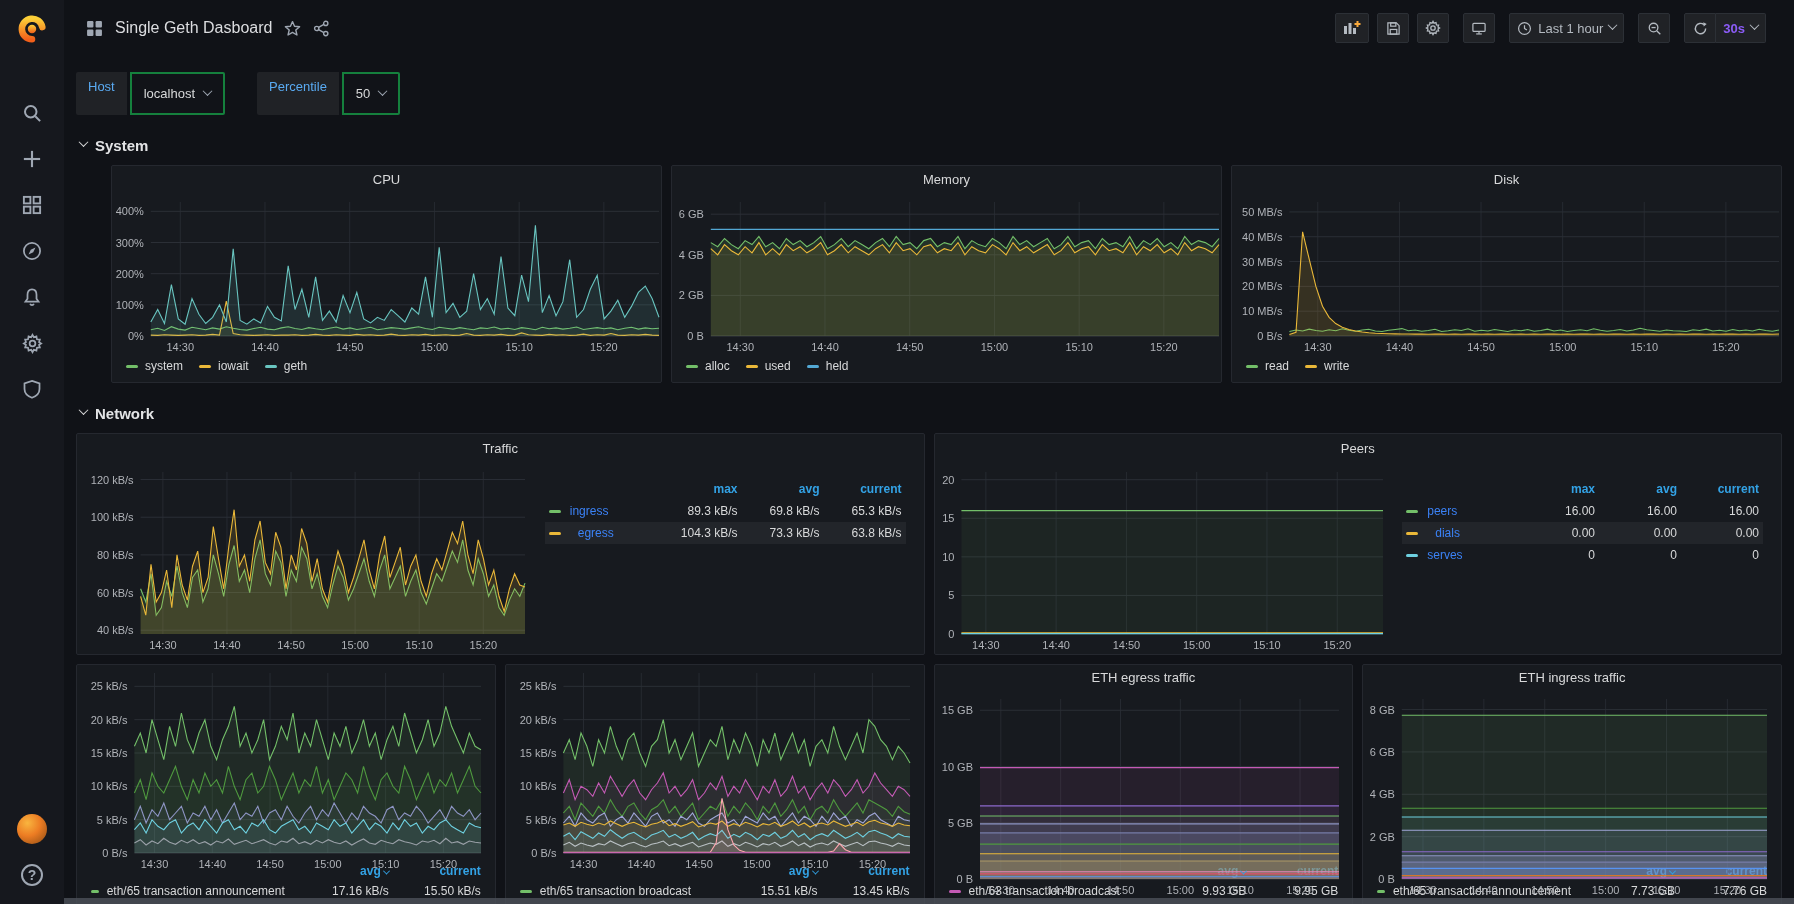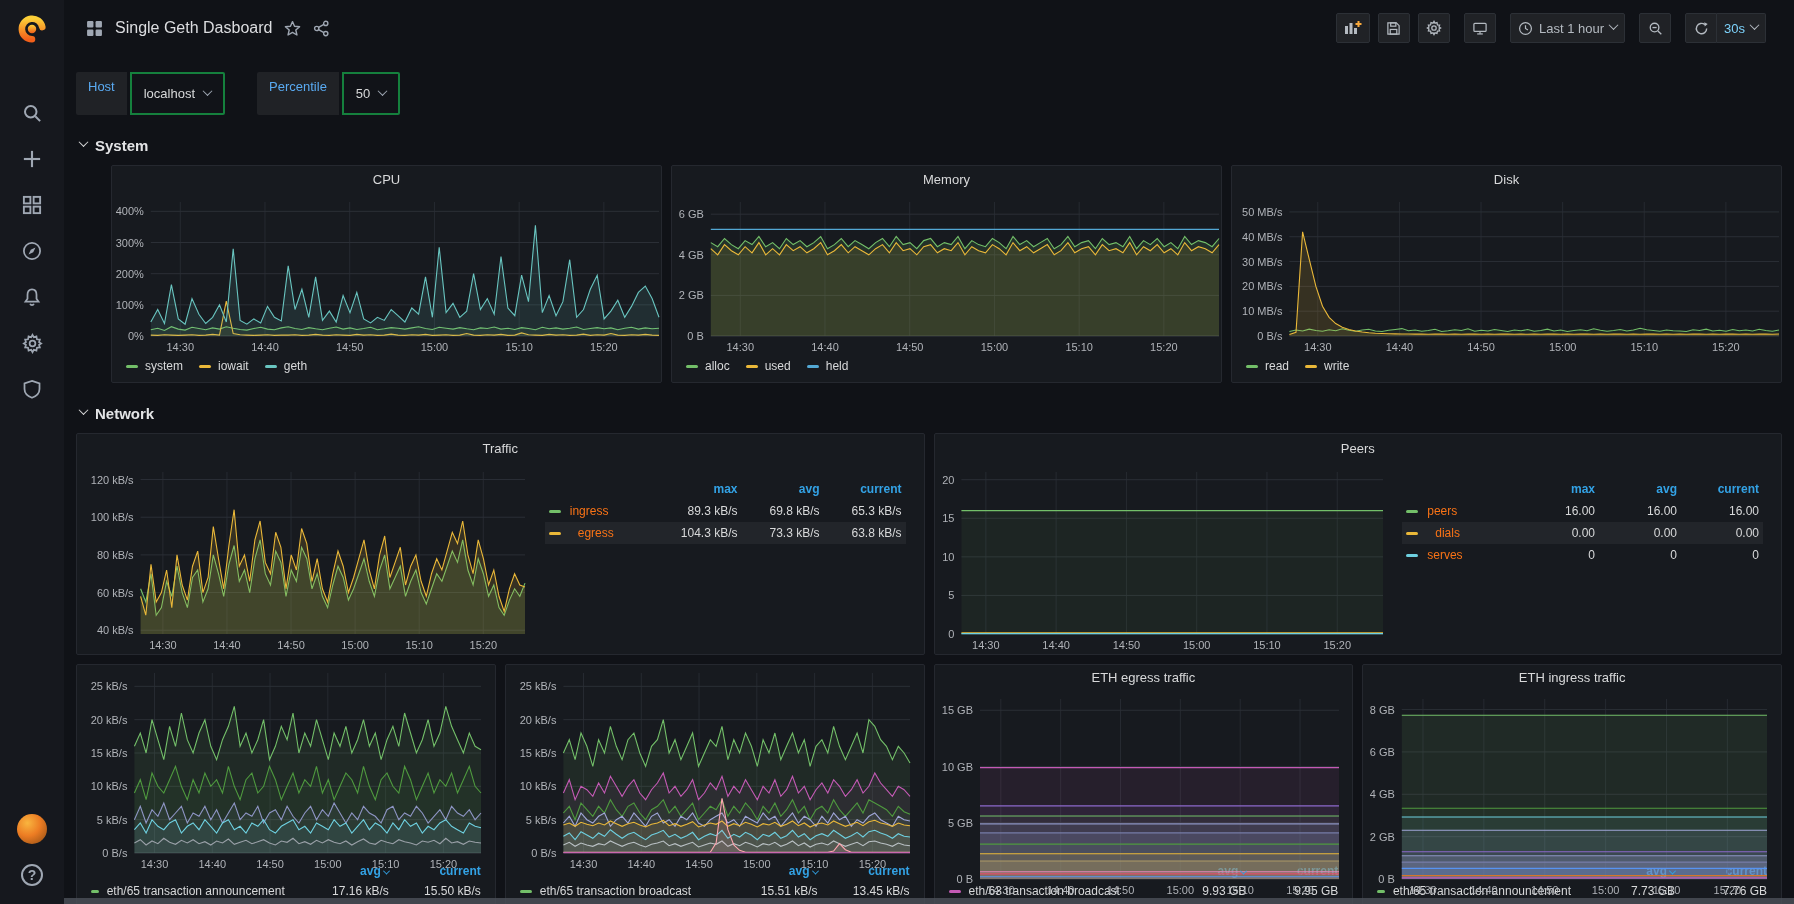--- a/index.html
+++ b/index.html
@@ -31,21 +31,21 @@
   .nav-ic { color:#9fa7b3; display:flex; align-items:center; cursor:pointer; }
   .nav-right { margin-left:auto; display:flex; align-items:center; gap:8px; }
   .nav-btn {
     height:30px; min-width:32px; padding:0 7px; background:#202226; border:1px solid #2c3036; border-radius:2px;
     color:#b4bac1; display:flex; align-items:center; justify-content:center; gap:6px; cursor:pointer; font-size:13px;
   }
   .nav-group { display:flex; }
   .nav-group .nav-btn { border-radius:0; }
   .nav-group .nav-btn:first-child { border-radius:2px 0 0 2px; }
   .nav-group .nav-btn:last-child { border-radius:0 2px 2px 0; border-left:none; }
-  .orange-text { color:#7dd3fc; font-weight:normal; }
+  .orange-text { color:#8b5cf6; font-weight:bold; }
   .chev { width:7px; height:7px; border-right:1.6px solid currentColor; border-bottom:1.6px solid currentColor;
     transform:rotate(45deg) translate(-1px,-1px); display:inline-block; }
   .chev-blue { border-color:#33a2e5; }
   
   .submenu { display:flex; align-items:center; gap:32px; padding:16px 12px 0 12px; }
   .var-group { display:flex; gap:3px; }
   .var-label { background:#202226; color:#59aaf2; font-weight:500; padding:7px 12px; border-radius:2px 0 0 2px; font-size:13px; }
   .var-value { background:#111318; border:2px solid #15803d; color:#d8d9da; padding:12px 12px; border-radius:0 2px 2px 0;
     display:flex; align-items:center; gap:9px; cursor:pointer; font-size:13px; }
   .var-value .chev { margin-top:-3px; color:#9fa7b3; }
@@ -67,21 +67,21 @@
   .legend-inline { height:26px; display:flex; align-items:center; gap:16px; padding:0 14px 6px 14px; }
   .leg-item { display:flex; align-items:center; gap:7px; cursor:pointer; font-size:12px; color:#d8d9da; }
   .dash-sw { width:12px; height:3px; border-radius:2px; display:inline-block; }
   
   .hsplit { display:flex; flex:1; min-height:0; }
   .hsplit .chart { flex:1.28; }
   .legend-table { flex:1; padding:14px 18px 0 6px; }
   .lt-grid { display:grid; grid-template-columns:1fr 86px 82px 82px; }
   .lt-grid > div { padding:4px 4px; font-size:12px; }
   .lt-head { color:#33a2e5; font-weight:bold; text-align:right; cursor:pointer; }
-  .lt-name { display:flex; align-items:center; gap:9px; color:#f97316; cursor:pointer; }
+  .lt-name { display:flex; align-items:center; gap:9px; color:#3b82f6; cursor:pointer; }
   .lt-val { text-align:right; color:#d8d9da; }
   .lt-row-hl { background:rgba(255,255,255,0.05);gap:17px; }
   
   .legend-bottom { padding:2px 12px 8px 12px; }
   .lb-grid { display:grid; grid-template-columns:1fr 104px 92px; }
   .lb-grid > div { padding:3px 2px; font-size:12px; }
   .lb-head { color:#33a2e5; font-weight:bold; text-align:right; cursor:pointer; }
   .lb-head .chev { width:5px; height:5px; margin-left:3px; }
   .lb-name { display:flex; align-items:center; gap:8px; color:#d8d9da; white-space:nowrap; overflow:hidden; cursor:pointer; }
   .lb-val { text-align:right; color:#d8d9da; }

